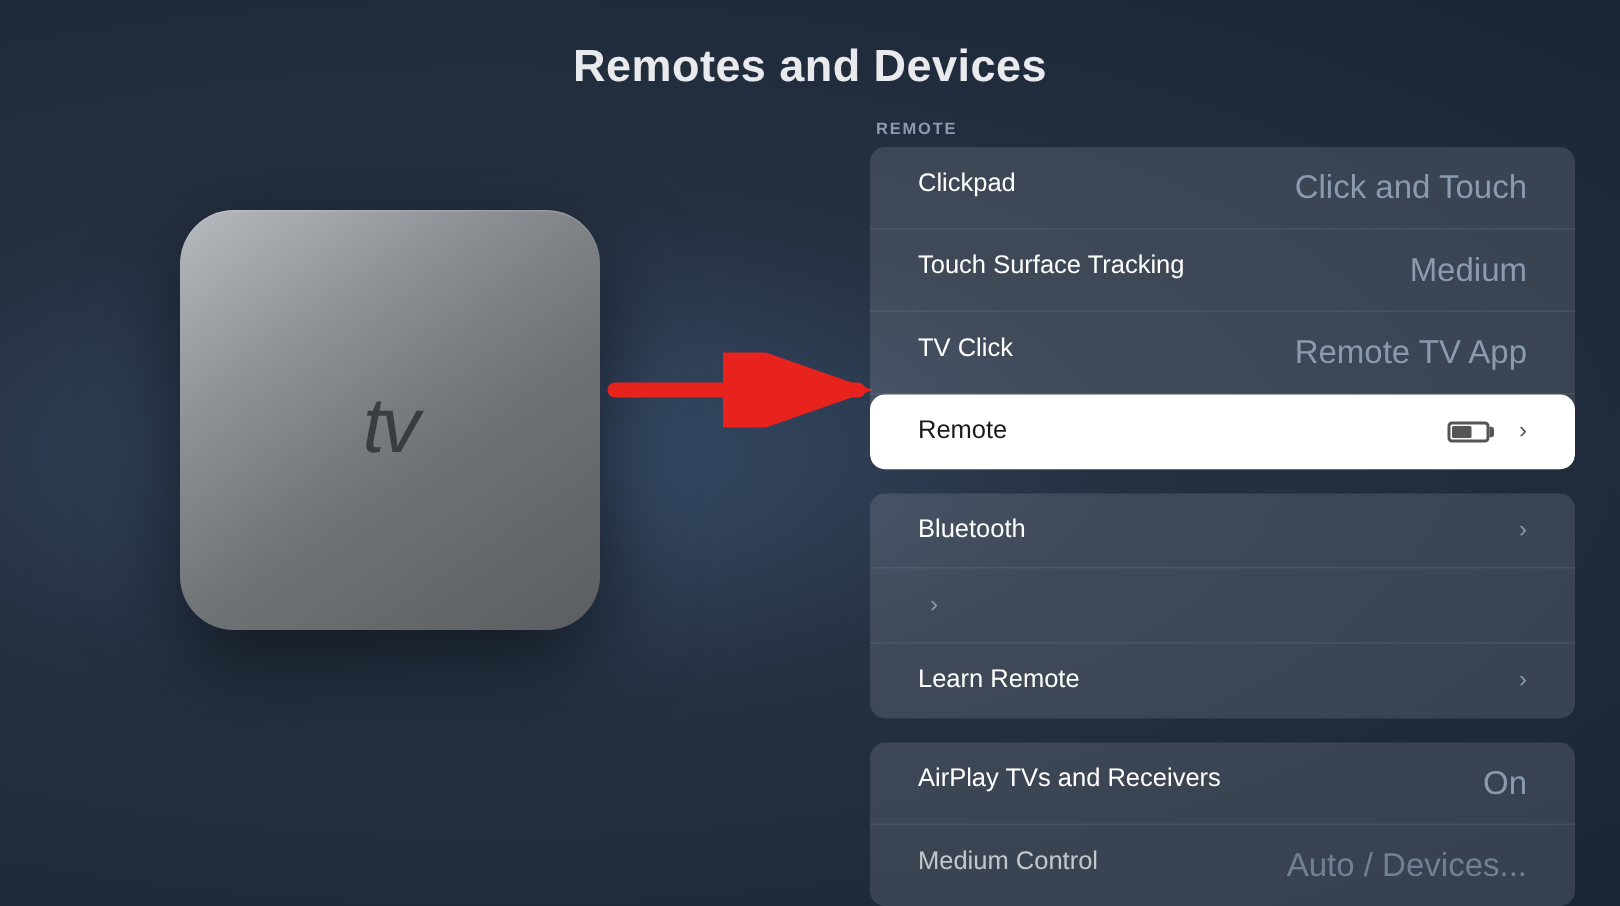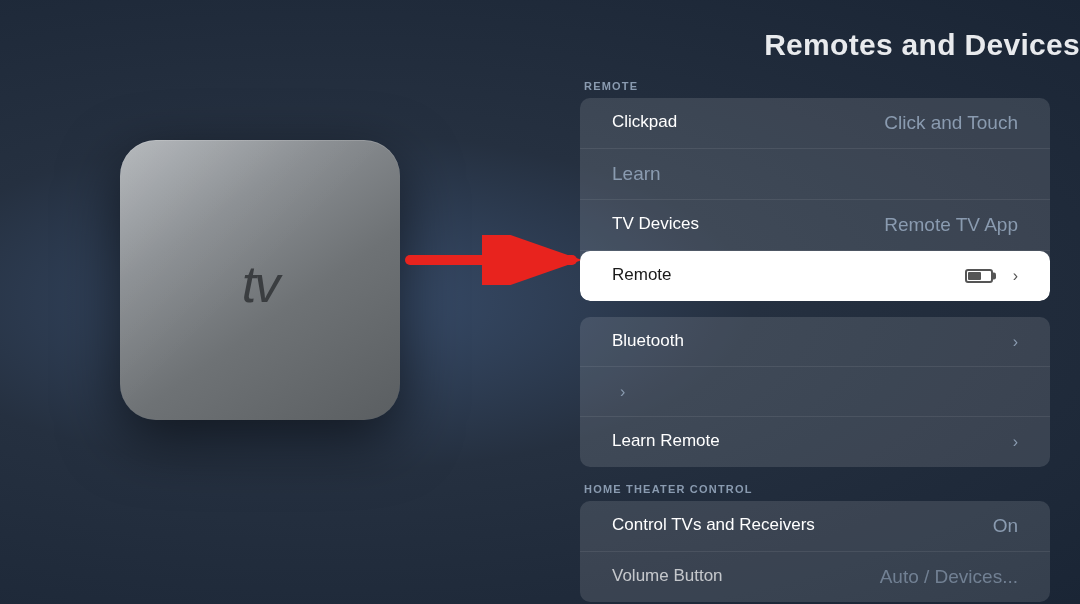--- a/index.html
+++ b/index.html
@@ -20,21 +20,21 @@
       inset: 0;
       background: radial-gradient(ellipse at 30% 50%, #3a4f6e 0%, #253040 40%, #1a2535 100%);
     }
 
     
     .page-title {
       position: absolute;
       top: 28px;
       left: 0;
       right: 0;
-      text-align: right;
+      text-align: center;
       font-size: 30px;
       font-weight: 600;
       color: #e8eaed;
       letter-spacing: 0.3px;
     }
 
     
     .device-container {
       position: absolute;
       top: 110px;
@@ -138,21 +138,21 @@
       border-bottom: none;
     }
 
     .menu-item-label {
       font-size: 17px;
       font-weight: 400;
       color: #ffffff;
     }
 
     .menu-item-value {
-      font-size: 19px;
+      font-size: 22px;
       color: #8a9bb0;
     }
 
     
     .menu-item.selected {
       background: #ffffff;
       border-radius: 10px;
     }
 
     .menu-item.selected .menu-item-label {
@@ -267,27 +267,28 @@
   <div class="menu-group">
 
     <div class="menu-item">
       <span class="menu-item-label">Clickpad</span>
       <div class="item-right">
         <span class="menu-item-value">Click and Touch</span>
       </div>
     </div>
 
     <div class="menu-item">
-      <div class="item-right">
-        <span class="menu-item-value">Learn</span>
-      </div>
-    </div>
-
-    <div class="menu-item">
-      <span class="menu-item-label">TV Devices</span>
+      <span class="menu-item-label">Touch Surface Tracking</span>
+      <div class="item-right">
+        <span class="menu-item-value">Medium</span>
+      </div>
+    </div>
+
+    <div class="menu-item">
+      <span class="menu-item-label">TV Click</span>
       <div class="item-right">
         <span class="menu-item-value">Remote TV App</span>
       </div>
     </div>
 
     <div class="menu-item selected">
       <span class="menu-item-label">Remote</span>
       <div class="item-right">
         <div class="battery-icon">
           <div class="battery-body">
@@ -317,32 +318,31 @@
 
     <div class="menu-item">
       <span class="menu-item-label">Learn Remote</span>
       <div class="item-right">
         <span class="chevron">›</span>
       </div>
     </div>
 
   </div>
 
-  <div class="section-label">HOME THEATER CONTROL</div>
   <div class="menu-group">
 
     <div class="menu-item">
-      <span class="menu-item-label">Control TVs and Receivers</span>
+      <span class="menu-item-label">AirPlay TVs and Receivers</span>
       <div class="item-right">
         <span class="menu-item-value">On</span>
       </div>
     </div>
 
     <div class="menu-item partial-item">
-      <span class="menu-item-label">Volume Button</span>
+      <span class="menu-item-label">Medium Control</span>
       <div class="item-right">
         <span class="menu-item-value">Auto / Devices...</span>
       </div>
     </div>
 
   </div>
 
 </div>
 
 </body></html>

